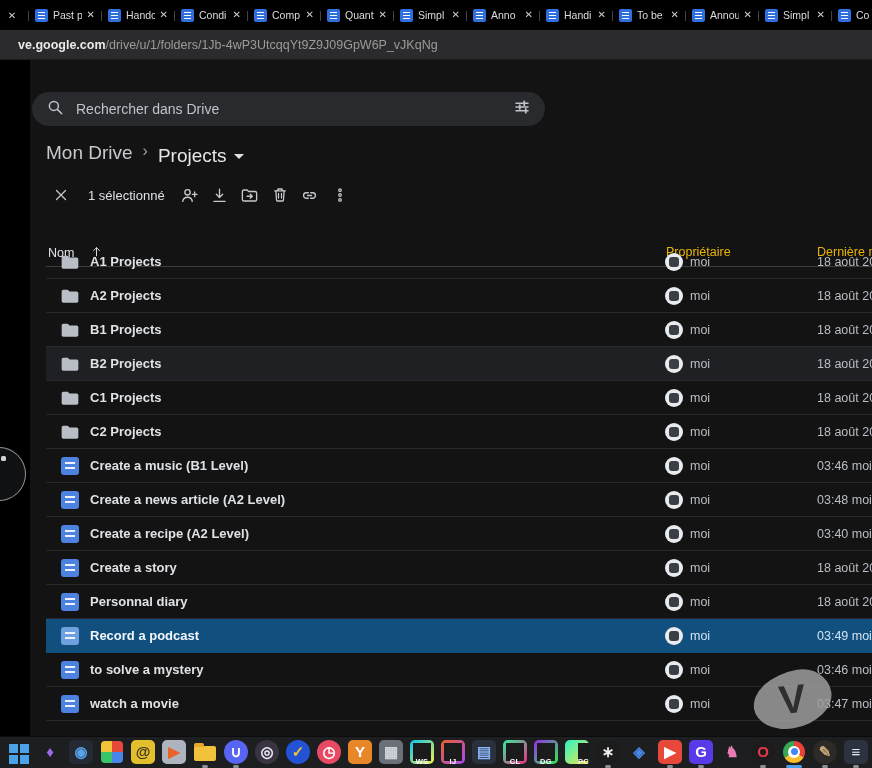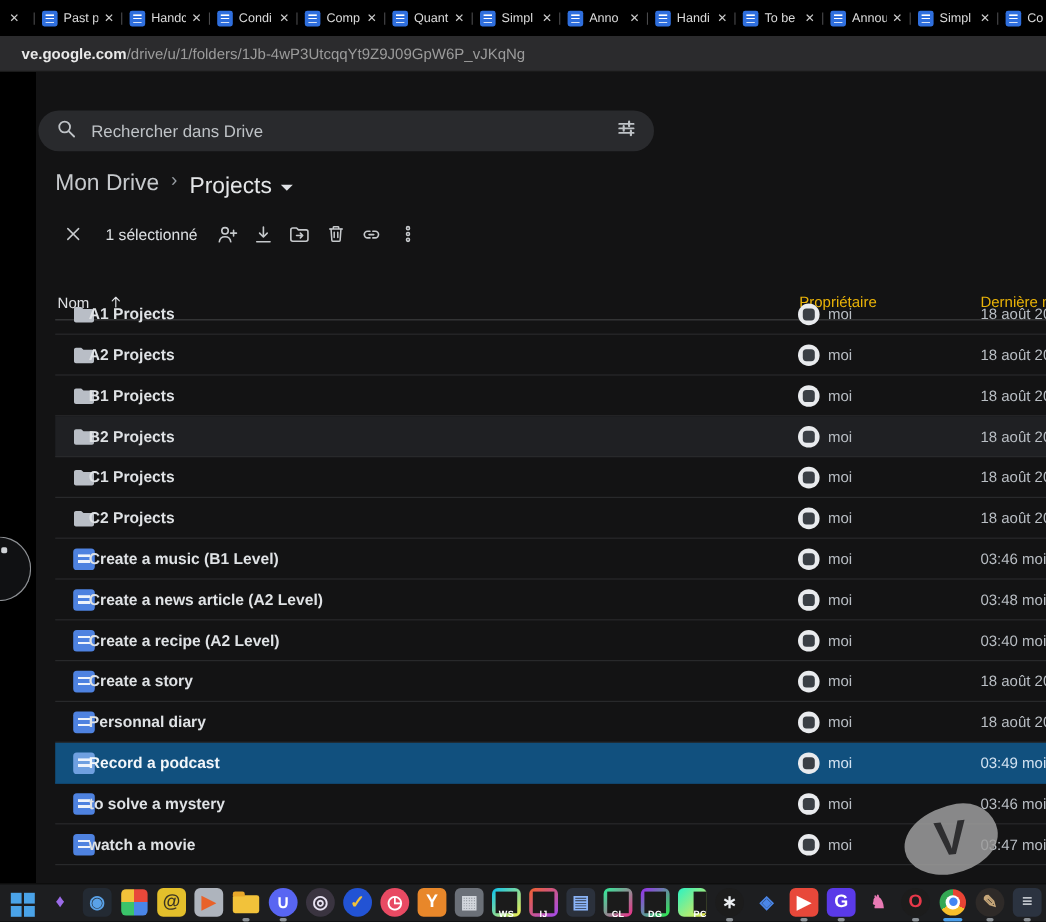--- a/index.html
+++ b/index.html
@@ -48,21 +48,21 @@
   #listhead .h { position:absolute; top:5px; color:#eab308; font-size:12.5px; white-space:nowrap; }
   #listhead .h-name { left:2px; color:#dfe1e4; display:flex; gap:16px; align-items:center; }
   #listhead .h-owner { left:620px; }
   #listhead .h-mod { left:771px; }
   .sort-arrow svg { stroke:#dfe1e4; fill:none; stroke-width:1.8; stroke-linecap:round; stroke-linejoin:round; }
 
   #filelist { position:absolute; left:16px; top:185px; width:826px; }
   .row { position:relative; height:34px; border-bottom:1px solid #28292b; }
   .row.hover { background:#1f2023; }
   .row.selected { background:#11507e; border-bottom-color:#11507e; }
-  .row .name { position:absolute; left:28px; top:9px; color:#dfe2e5; font-size:13px; font-weight:600; white-space:nowrap; }
+  .row .name { position:absolute; left:44px; top:9px; color:#dfe2e5; font-size:13px; font-weight:600; white-space:nowrap; }
   .row .ficon { position:absolute; left:14px; top:7px; width:20px; height:20px; }
   .row .ficon svg { fill:#b9bec6; }
   .doc-icon { position:absolute; left:15px; top:8px; width:18px; height:18px; border-radius:3px; background:#4e82e0; }
   .doc-icon::after { content:""; position:absolute; left:4px; top:5px; width:10px; height:9px;
     background:repeating-linear-gradient(#eef3fb 0 2px, transparent 2px 5px); }
   .row.selected .doc-icon { background:#6fa0e0; }
   .row .avatar { position:absolute; left:619px; top:8px; width:18px; height:18px; border-radius:50%; background:#e9ebee; }
   .row .avatar::after { content:""; position:absolute; left:4px; top:4px; width:10px; height:10px;
     border-radius:3px; background:#3a3f45; }
   .row .owner { position:absolute; left:644px; top:10px; color:#b9bec4; font-size:12.5px; }

